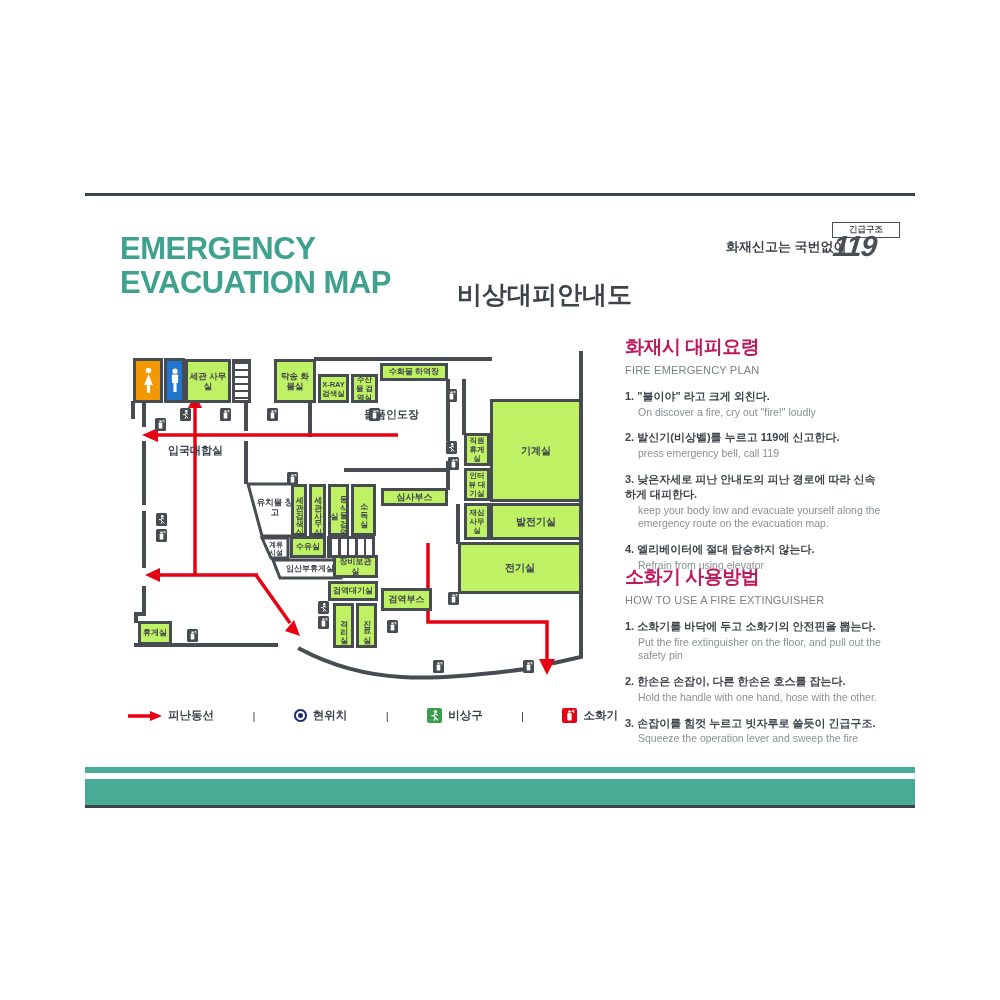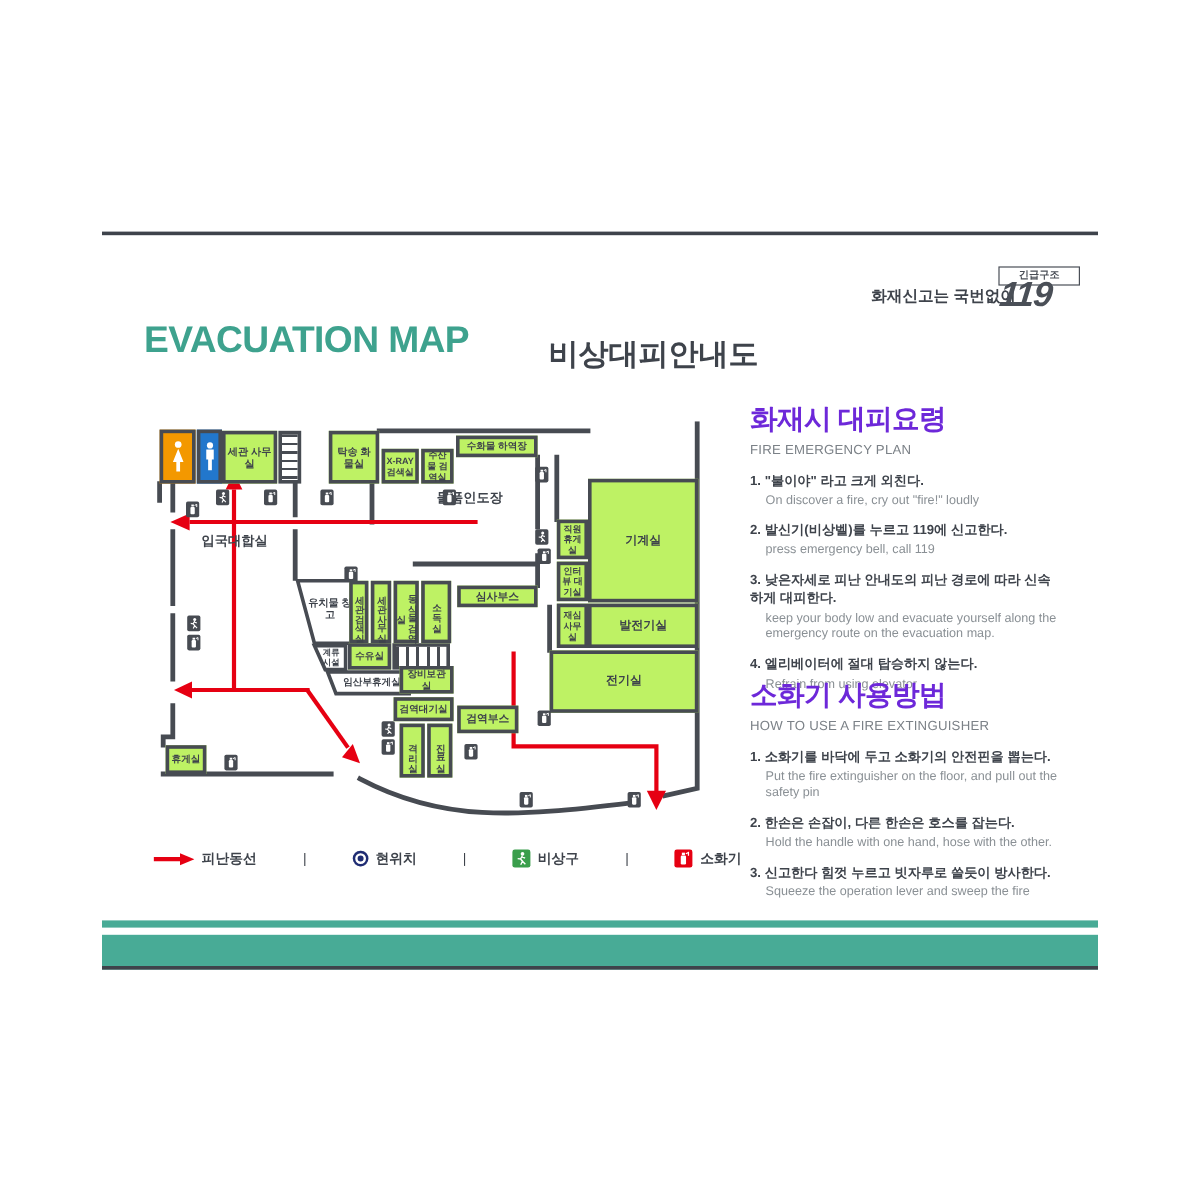--- a/index.html
+++ b/index.html
@@ -38,21 +38,21 @@
   #legend{position:absolute;left:43px;top:512px;width:490px;display:flex;align-items:center;
           justify-content:space-between;gap:14px;font-size:11.5px;font-weight:700;color:#3e434b;}
   .leg-sep{color:#3e434b;font-weight:400;}
   .leg-item{display:flex;align-items:center;gap:6px;}
   .loc-dot{width:13px;height:13px;border-radius:50%;background:#1f2c73;
            box-shadow:inset 0 0 0 2px #1f2c73, inset 0 0 0 4px #fff;}
   .leg-box{width:15px;height:15px;border-radius:2px;display:flex;align-items:center;justify-content:center;}
   .leg-box svg{width:11px;height:13px;}
   
   .section{position:absolute;left:540px;width:256px;}
-  .sec-title{font-size:23px;font-weight:800;color:#6d28d9;letter-spacing:-0.5px;}
+  .sec-title{font-size:19px;font-weight:800;color:#be185d;letter-spacing:-0.5px;}
   .sec-sub{font-size:11px;color:#7b8187;margin-top:4px;letter-spacing:0.2px;}
   .sec-items{margin-top:13px;}
   .itm{margin-bottom:11px;}
   .itm .ko{font-size:11px;font-weight:700;color:#3e434b;line-height:1.35;}
   .itm .en{font-size:10.5px;color:#8a9095;margin:2px 0 0 13px;line-height:1.3;}
   
   .stripe-thin{position:absolute;left:0;top:571px;width:830px;height:6px;background:#48ab96;}
   .stripe-thick{position:absolute;left:0;top:583px;width:830px;height:26px;background:#48ab96;
                 border-bottom:3px solid #3e434b;box-sizing:content-box;}
 </style>
@@ -75,21 +75,21 @@
   </symbol>
   <symbol id="i-male" viewBox="0 0 20 44">
     <circle cx="10" cy="6.5" r="4.3" fill="#fff"></circle>
     <path d="M4.8,12 H15.2 V26 H12.6 V41 H7.4 V26 H4.8 Z" fill="#fff"></path>
   </symbol>
 </svg>
 
 <div id="canvas">
   <div id="card">
 
-    <div class="title"><br><span>EVACUATION MAP</span></div>
+    <div class="title"><span>EMERGENCY</span><br><span>EVACUATION MAP</span></div>
     <div class="title-ko">비상대피안내도</div>
     <div class="report">화재신고는 국번없이</div>
     <div class="logo-label">긴급구조</div>
     <div class="logo-num">119</div>
 
     <div id="map">
 
       <svg class="layer" width="490" height="335" viewBox="0 0 490 335">
         <path fill="none" stroke="#474b52" stroke-width="4" stroke-linecap="square" d="
           M5,52 V66  M16,52 V74
@@ -368,21 +368,21 @@
       <div class="sec-items">
         <div class="itm">
           <div class="ko"><span>1.</span> <span>소화기를 바닥에 두고 소화기의 안전핀을 뽑는다.</span></div>
           <div class="en">Put the fire extinguisher on the floor, and pull out the safety pin</div>
         </div>
         <div class="itm">
           <div class="ko"><span>2.</span> <span>한손은 손잡이, 다른 한손은 호스를 잡는다.</span></div>
           <div class="en">Hold the handle with one hand, hose with the other.</div>
         </div>
         <div class="itm">
-          <div class="ko"><span>3.</span> <span>신고한다 힘껏 누르고 빗자루로 쓸듯이 방사한다.</span></div>
+          <div class="ko"><span>3.</span> <span>손잡이를 힘껏 누르고 빗자루로 쓸듯이 긴급구조.</span></div>
           <div class="en">Squeeze the operation lever and sweep the fire</div>
         </div>
       </div>
     </div>
 
     <div class="stripe-thin"></div>
     <div class="stripe-thick"></div>
   </div>
 </div>
 

